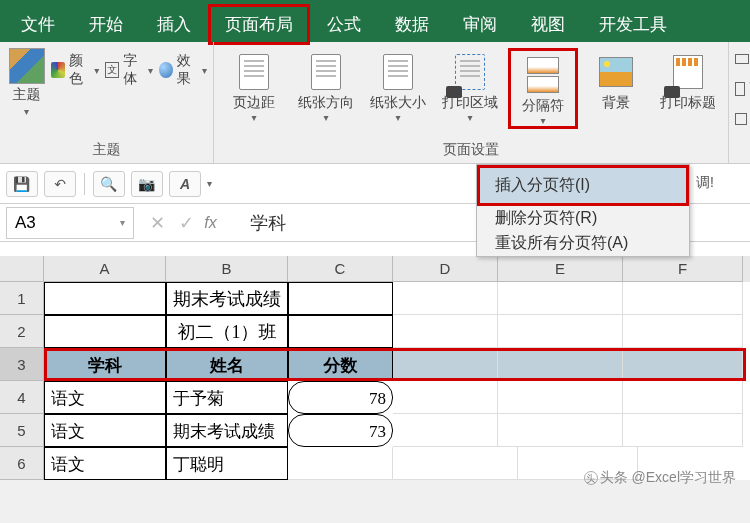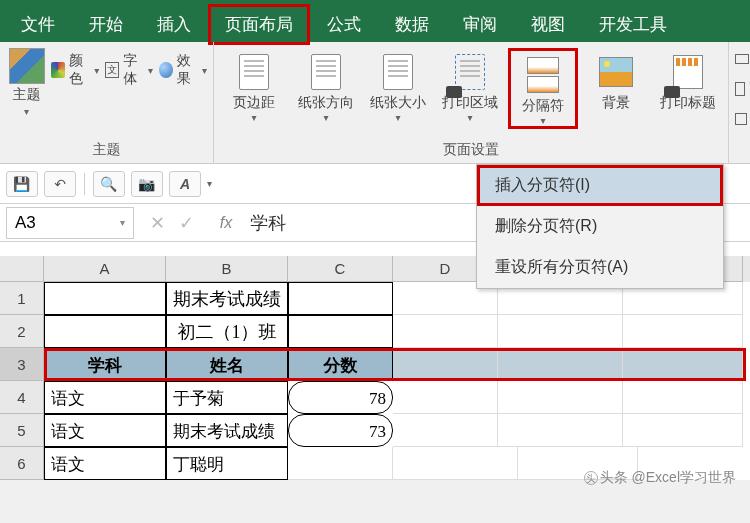--- a/index.html
+++ b/index.html
@@ -42,36 +42,36 @@
   .split-icon span { flex: 1; background: #fff; border: 1px solid #888; background: linear-gradient(#fff 60%,#e89030); }
   
   .bg-icon { width: 34px; height: 30px; border: 1px solid #888; background: linear-gradient(#a0d0e0 50%,#e8a030 50%); position: relative; }
   .bg-icon::after { content: ""; position: absolute; left: 4px; top: 3px; width: 6px; height: 6px; background: #ffde40; border-radius: 50%; }
   
   .title-icon { width: 30px; height: 34px; background: #fff; border: 1px solid #888; position: relative; }
   .title-icon::before { content: ""; position: absolute; top: 2px; left: 2px; right: 2px; height: 8px; background: repeating-linear-gradient(90deg,#e89030 0 4px,transparent 4px 6px); }
   .printer-badge { position: absolute; bottom: -4px; left: -4px; width: 16px; height: 12px; background: #444; border-radius: 2px; }
   
   
-  .dropdown { position: absolute; left: 476px; top: 164px; width: 248px; background: #f2f2f2; border: 1px solid #bbb; box-shadow: 2px 2px 4px rgba(0,0,0,0.2); z-index: 10; }
-  .dropdown-item { padding: 10px 18px; font-size: 16px; color: #333; }
+  .dropdown { position: absolute; left: 476px; top: 164px; width: 214px; background: #f2f2f2; border: 1px solid #bbb; box-shadow: 2px 2px 4px rgba(0,0,0,0.2); z-index: 10; }
+  .dropdown-item { padding: 2px 18px; font-size: 16px; color: #333; }
   .dropdown-item.highlighted { border: 3px solid #d00000; background: #c8d8e4; padding: 7px 15px; }
   
   .right-frag { position: absolute; top: 164px; left: 692px; font-size: 14px; color: #555; padding: 10px 4px; }
   .right-small { display: flex; align-items: center; gap: 4px; font-size: 14px; color: #444; margin-bottom: 6px; }
   
   
   .qat { background: #fff; border-bottom: 1px solid #d0d0d0; height: 40px; display: flex; align-items: center; padding: 0 6px; gap: 6px; }
   .qat-btn { width: 32px; height: 26px; border: 1px solid #ccc; border-radius: 3px; background: #fafafa; display: flex; align-items: center; justify-content: center; font-size: 14px; color: #555; }
   .qat-sep { width: 1px; height: 22px; background: #ccc; margin: 0 2px; }
   
   
   .fbar { background: #fff; border-bottom: 1px solid #d0d0d0; height: 38px; display: flex; align-items: center; }
   .namebox { width: 128px; height: 32px; margin: 0 6px; border: 1px solid #ccc; padding: 0 8px; font-size: 17px; display: flex; align-items: center; justify-content: space-between; }
-  .fx-btn { width: 28px; text-align: right; color: #888; font-style: italic; font-size: 16px; }
+  .fx-btn { width: 28px; text-align: left; color: #888; font-style: italic; font-size: 16px; }
   .fbar-btns { display: flex; gap: 14px; padding: 0 10px; color: #bbb; font-size: 18px; }
   .fbar-val { font-size: 18px; color: #333; padding-left: 18px; }
   
   
   .grid { background: #fff; }
   .col-headers { display: flex; height: 26px; background: #e8e8e8; }
   .corner { width: 44px; border-right: 1px solid #bbb; border-bottom: 1px solid #bbb; background: #e8e8e8; }
   .col-h { border-right: 1px solid #bbb; border-bottom: 1px solid #bbb; text-align: center; line-height: 26px; font-size: 15px; color: #444; }
   .cA { width: 122px; } .cB { width: 122px; } .cC { width: 105px; } .cD { width: 105px; } .cE { width: 125px; } .cF { width: 120px; }
   

